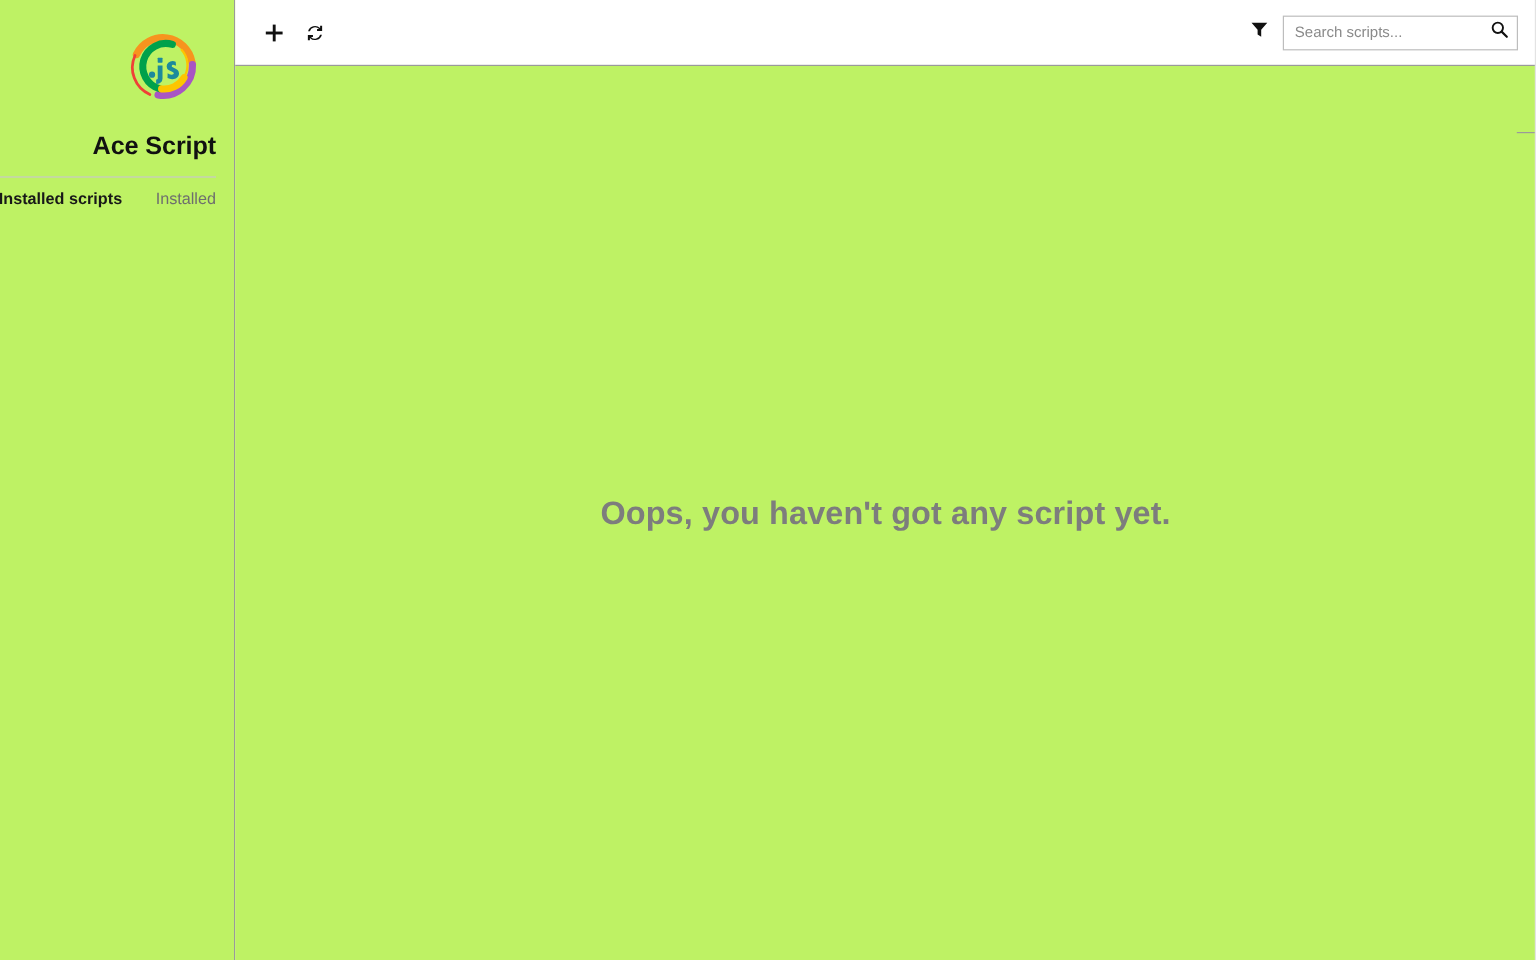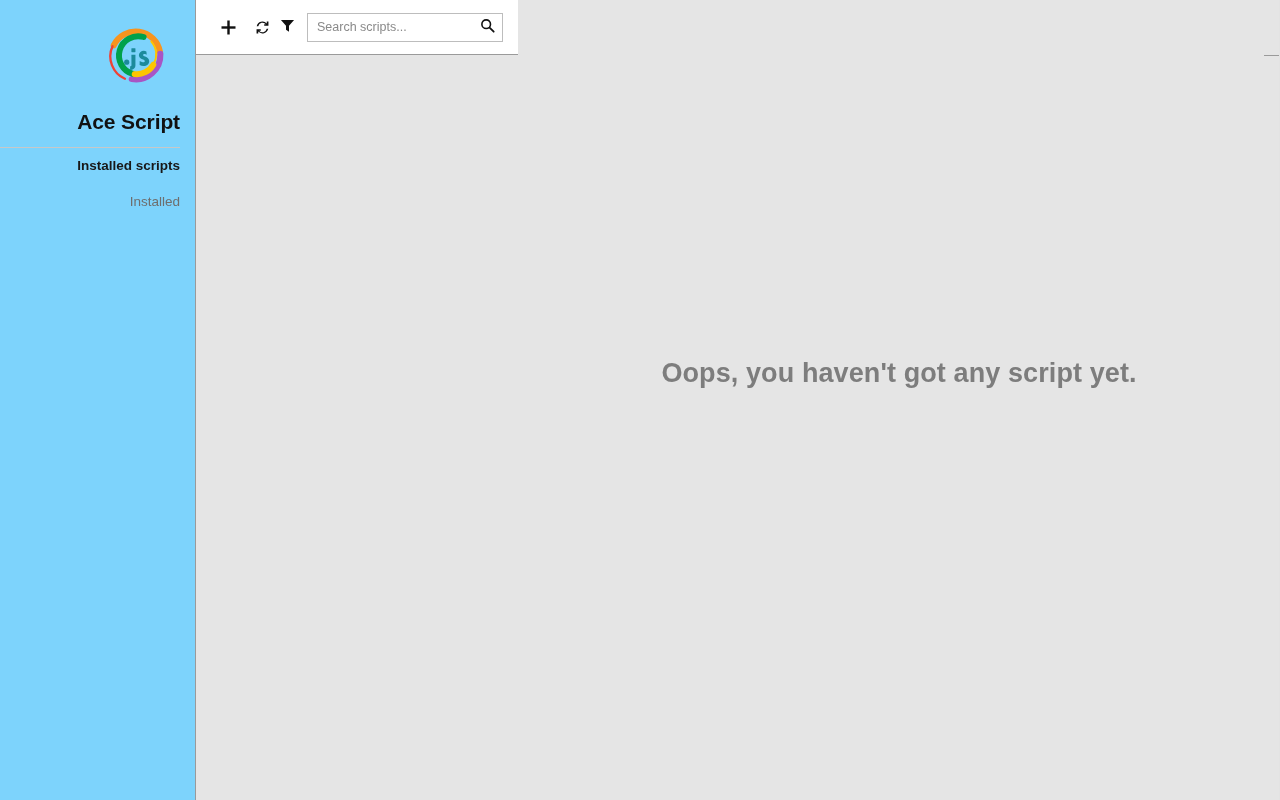--- a/index.html
+++ b/index.html
@@ -23,21 +23,21 @@
     width: 1280px;
     height: 800px;
     position: relative;
   }
 
   
   .sidebar {
     width: 196px;
     min-width: 196px;
     height: 800px;
-    background: #7dd3fc;
+    background: #bef264;
     border-right: 1px solid #9a9a9a;
     display: flex;
     flex-direction: column;
     align-items: flex-end;
     padding: 0 15px 0 0;
     position: relative;
   }
 
   .brand-logo {
     width: 72px;
@@ -63,21 +63,21 @@
   .brand-divider {
     width: 181px;
     height: 1px;
     background: #c8c8c8;
     margin-top: 14px;
   }
 
   .nav {
     width: 181px;
     display: flex;
-    flex-direction: column;
+    flex-direction: row;
     align-items: center;
     margin-top: 0;
   }
 
   .nav-item {
     width: 100%;
     text-align: right;
     font-size: 13.5px;
     line-height: 36px;
     height: 36px;
@@ -89,22 +89,23 @@
 
   .nav-item.active {
     color: #181818;
     font-weight: bold;
   }
 
   
   .main {
     flex: 1;
     height: 800px;
-    background: #e5e5e5;
-    display: flex;
+    background: #bef264;
+    display: flex;
+    flex-direction: column;
     position: relative;
   }
 
   .toolbar {
     height: 55px;
     min-height: 55px;
     border-bottom: 1px solid #9a9a9a;
     display: flex;
     align-items: center;
     padding: 0 10px 0 18px;

